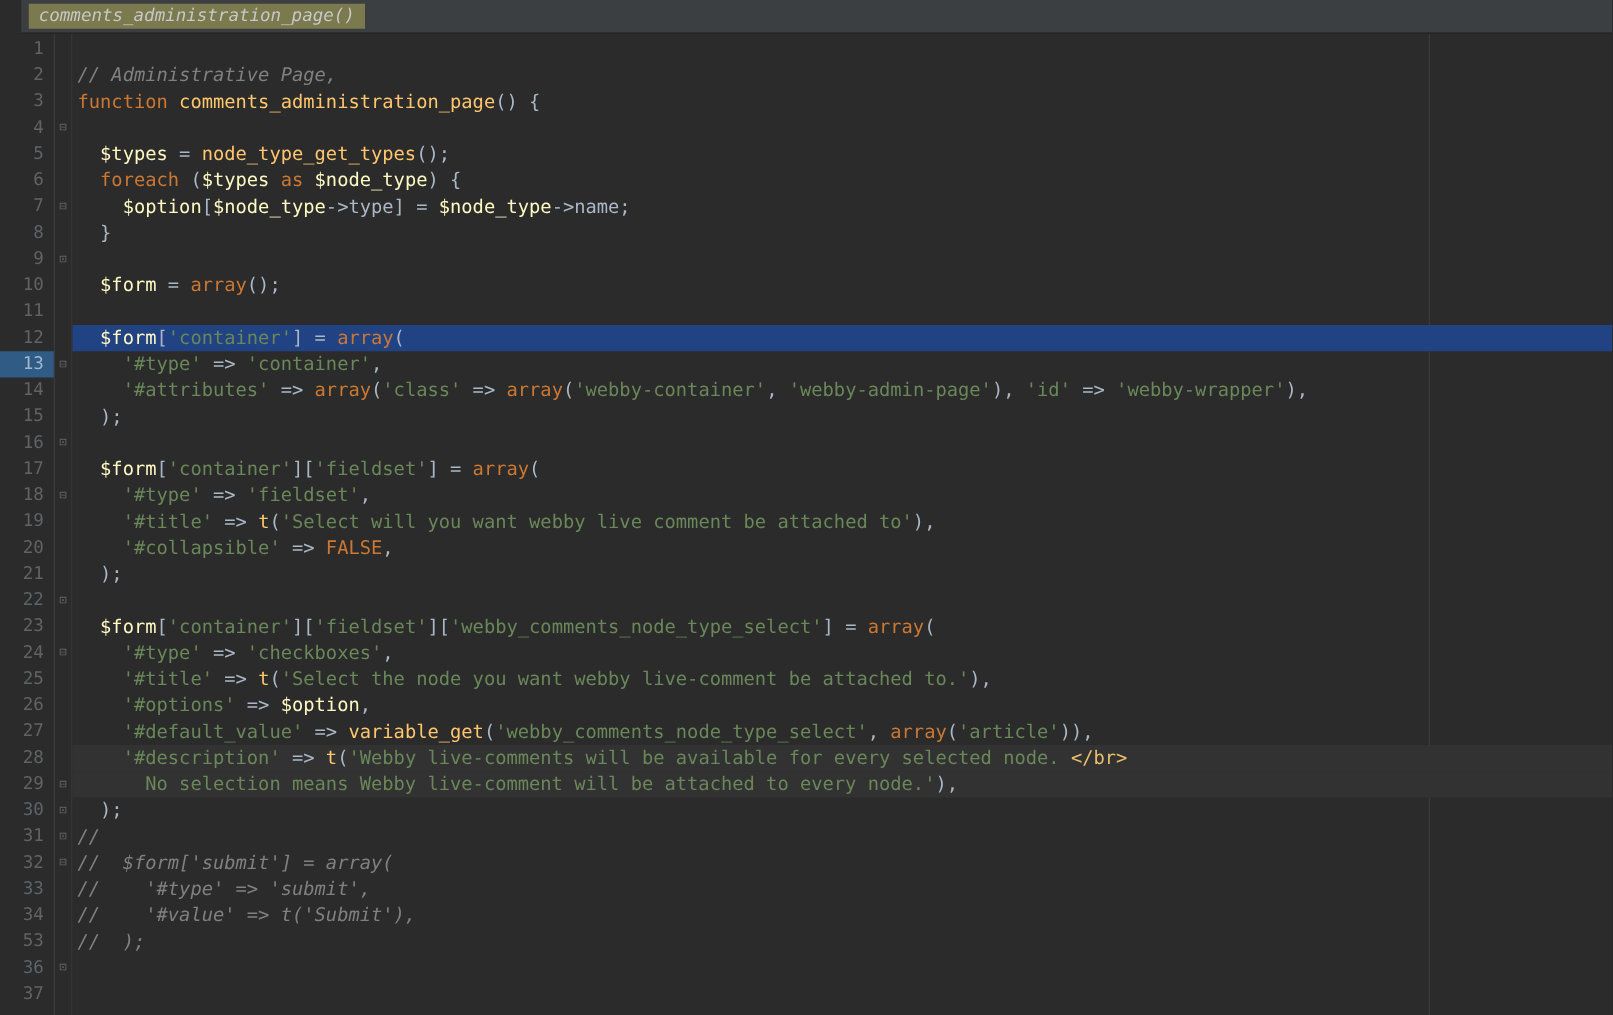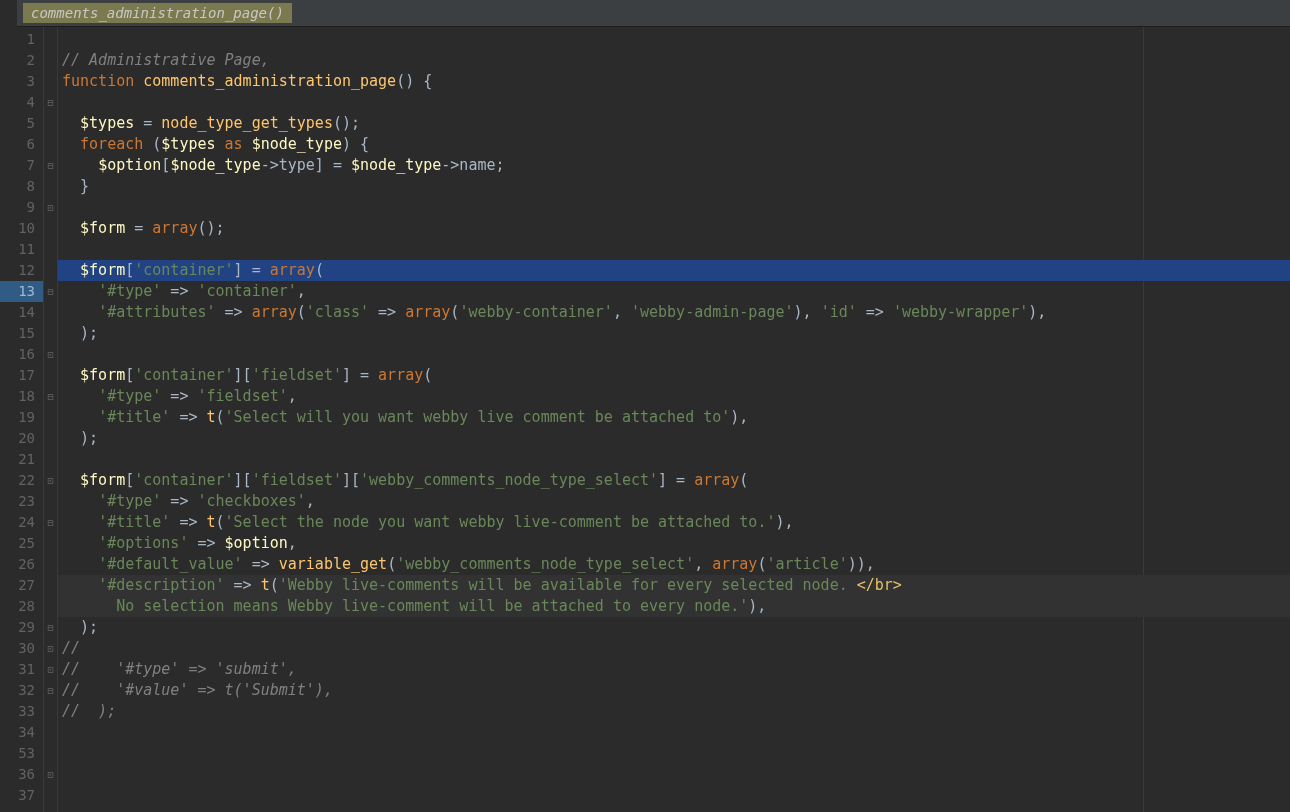--- a/index.html
+++ b/index.html
@@ -128,29 +128,31 @@
       <div class="row"><span class="op">  </span><span class="var">$form</span><span class="op"> = </span><span class="kw">array</span><span class="op">();</span></div>
       <div class="row"></div>
       <div class="row active"><span class="op">  </span><span class="var">$form</span><span class="op">[</span><span class="str">'container'</span><span class="op">] = </span><span class="kw">array</span><span class="op">(</span></div>
       <div class="row"><span class="op">    </span><span class="str">'#type'</span><span class="op"> =&gt; </span><span class="str">'container'</span><span class="op">,</span></div>
       <div class="row"><span class="op">    </span><span class="str">'#attributes'</span><span class="op"> =&gt; </span><span class="kw">array</span><span class="op">(</span><span class="str">'class'</span><span class="op"> =&gt; </span><span class="kw">array</span><span class="op">(</span><span class="str">'webby-container'</span><span class="op">, </span><span class="str">'webby-admin-page'</span><span class="op">), </span><span class="str">'id'</span><span class="op"> =&gt; </span><span class="str">'webby-wrapper'</span><span class="op">),</span></div>
       <div class="row"><span class="op">  );</span></div>
       <div class="row"></div>
       <div class="row"><span class="op">  </span><span class="var">$form</span><span class="op">[</span><span class="str">'container'</span><span class="op">][</span><span class="str">'fieldset'</span><span class="op">] = </span><span class="kw">array</span><span class="op">(</span></div>
       <div class="row"><span class="op">    </span><span class="str">'#type'</span><span class="op"> =&gt; </span><span class="str">'fieldset'</span><span class="op">,</span></div>
       <div class="row"><span class="op">    </span><span class="str">'#title'</span><span class="op"> =&gt; </span><span class="fn">t</span><span class="op">(</span><span class="str">'Select will you want webby live comment be attached to'</span><span class="op">),</span></div>
+      <div class="row"><span class="op">    </span><span class="str">'#collapsible'</span><span class="op"> =&gt; </span><span class="const">FALSE</span><span class="op">,</span></div>
       <div class="row"><span class="op">  );</span></div>
       <div class="row"></div>
       <div class="row"><span class="op">  </span><span class="var">$form</span><span class="op">[</span><span class="str">'container'</span><span class="op">][</span><span class="str">'fieldset'</span><span class="op">][</span><span class="str">'webby_comments_node_type_select'</span><span class="op">] = </span><span class="kw">array</span><span class="op">(</span></div>
       <div class="row"><span class="op">    </span><span class="str">'#type'</span><span class="op"> =&gt; </span><span class="str">'checkboxes'</span><span class="op">,</span></div>
       <div class="row"><span class="op">    </span><span class="str">'#title'</span><span class="op"> =&gt; </span><span class="fn">t</span><span class="op">(</span><span class="str">'Select the node you want webby live-comment be attached to.'</span><span class="op">),</span></div>
       <div class="row"><span class="op">    </span><span class="str">'#options'</span><span class="op"> =&gt; </span><span class="var">$option</span><span class="op">,</span></div>
       <div class="row"><span class="op">    </span><span class="str">'#default_value'</span><span class="op"> =&gt; </span><span class="fn">variable_get</span><span class="op">(</span><span class="str">'webby_comments_node_type_select'</span><span class="op">, </span><span class="kw">array</span><span class="op">(</span><span class="str">'article'</span><span class="op">)),</span></div>
       <div class="row hlrow"><span class="op">    </span><span class="str">'#description'</span><span class="op"> =&gt; </span><span class="fn">t</span><span class="op">(</span><span class="str">'Webby live-comments will be available for every selected node. </span><span class="tag">&lt;/br&gt;</span></div>
       <div class="row hlrow"><span class="str">      No selection means Webby live-comment will be attached to every node.'</span><span class="op">),</span></div>
       <div class="row"><span class="op">  );</span></div>
       <div class="row"><span class="cm">//</span></div>
+      <div class="row"><span class="cm">//  $form['submit'] = array(</span></div>
       <div class="row"><span class="cm">//    '#type' =&gt; 'submit',</span></div>
       <div class="row"><span class="cm">//    '#value' =&gt; t('Submit'),</span></div>
       <div class="row"><span class="cm">//  );</span></div>
       <div class="row"></div>
     </div>
 </div>
 
 </body></html>

